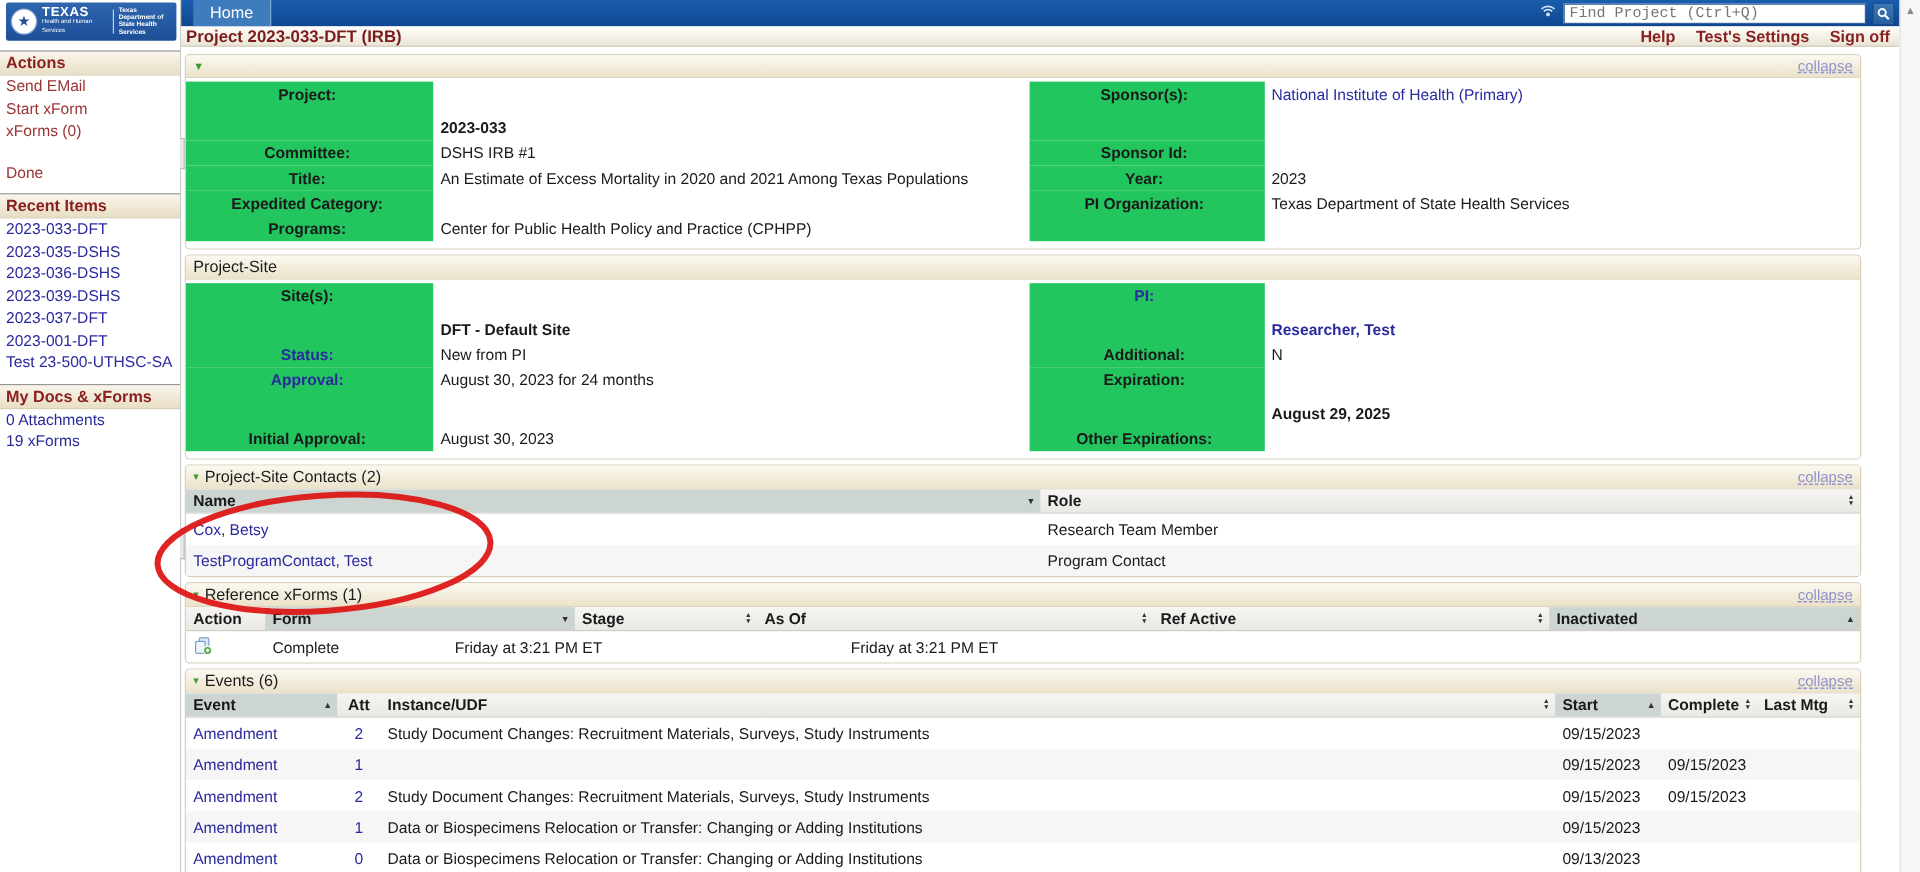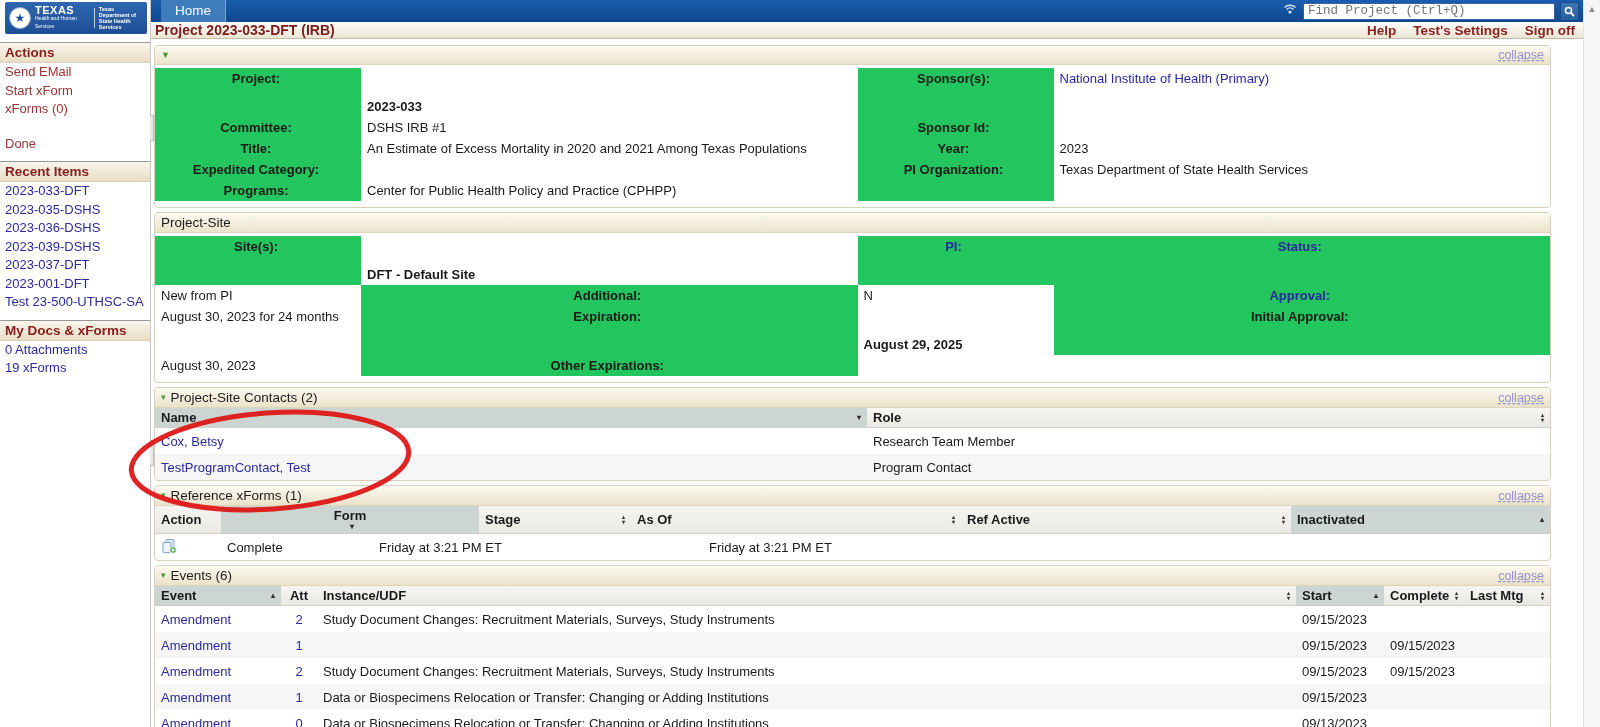--- a/index.html
+++ b/index.html
@@ -72,21 +72,21 @@
   .th { display:flex; align-items:center; justify-content:space-between; padding:2px 6px; min-height:19px; }
   .th.sorted { background:#ccd5d1; }
   .sort-up, .sort-down { font-size:8px; color:#333; margin-left:4px; line-height:8px; }
   .sort-both { display:inline-flex; flex-direction:column; font-size:6px; line-height:4.5px; color:#333; margin-left:4px; }
   .tr { display:flex; align-items:center; min-height:26px; }
   .tr.alt { background:#f6f6f6; }
   .td { padding:2px 6px; }
   .link { color:#2a2a9e; cursor:pointer; }
 
   .c-name { width:712px; } .c-role { flex:1; }
-  .x-action { width:66px; } .x-form { width:258px;flex-direction:column; } .x-stage { width:152px; }
+  .x-action { width:66px; } .x-form { width:258px; } .x-stage { width:152px; }
   .x-asof { width:330px; } .x-ref { width:330px; } .x-inact { flex:1;gap:15px; }
   .e-event { width:126px; } .e-att { width:36px; justify-content:center; text-align:center; }
   .e-udf { flex:1; } .e-start { width:88px; } .e-comp { width:80px; } .e-last { width:86px; }
 
   
   .vscroll { position:absolute; right:0; top:0; bottom:0; width:17px; background:#f6f6f6; border-left:1px solid #e2e2e2; }
   .vs-up { color:#8a8a8a; font-size:9px; text-align:center; padding-top:4px; cursor:pointer; }
 
   
   .annotation { position:absolute; left:0; top:0; pointer-events:none; z-index:50; }
@@ -198,20 +198,21 @@
       </div>
 
       <div class="panel">
         <div class="panel-hdr">
           <span class="panel-title" style="margin-left:0;">Project-Site</span>
         </div>
         <div class="detail-grid">
           <div class="dlabel">Site(s):</div>
           <div class="dvalue b">DFT - Default Site</div>
           <div class="dlabel lbl-navy">PI:</div>
+          <div class="dvalue val-navy b">Researcher, Test</div>
 
           <div class="dlabel lbl-navy">Status:</div>
           <div class="dvalue">New from PI</div>
           <div class="dlabel">Additional:</div>
           <div class="dvalue">N</div>
 
           <div class="dlabel lbl-navy">Approval:</div>
           <div class="dvalue">August 30, 2023 for 24 months</div>
           <div class="dlabel">Expiration:</div>
           <div class="dvalue b">August 29, 2025</div>

